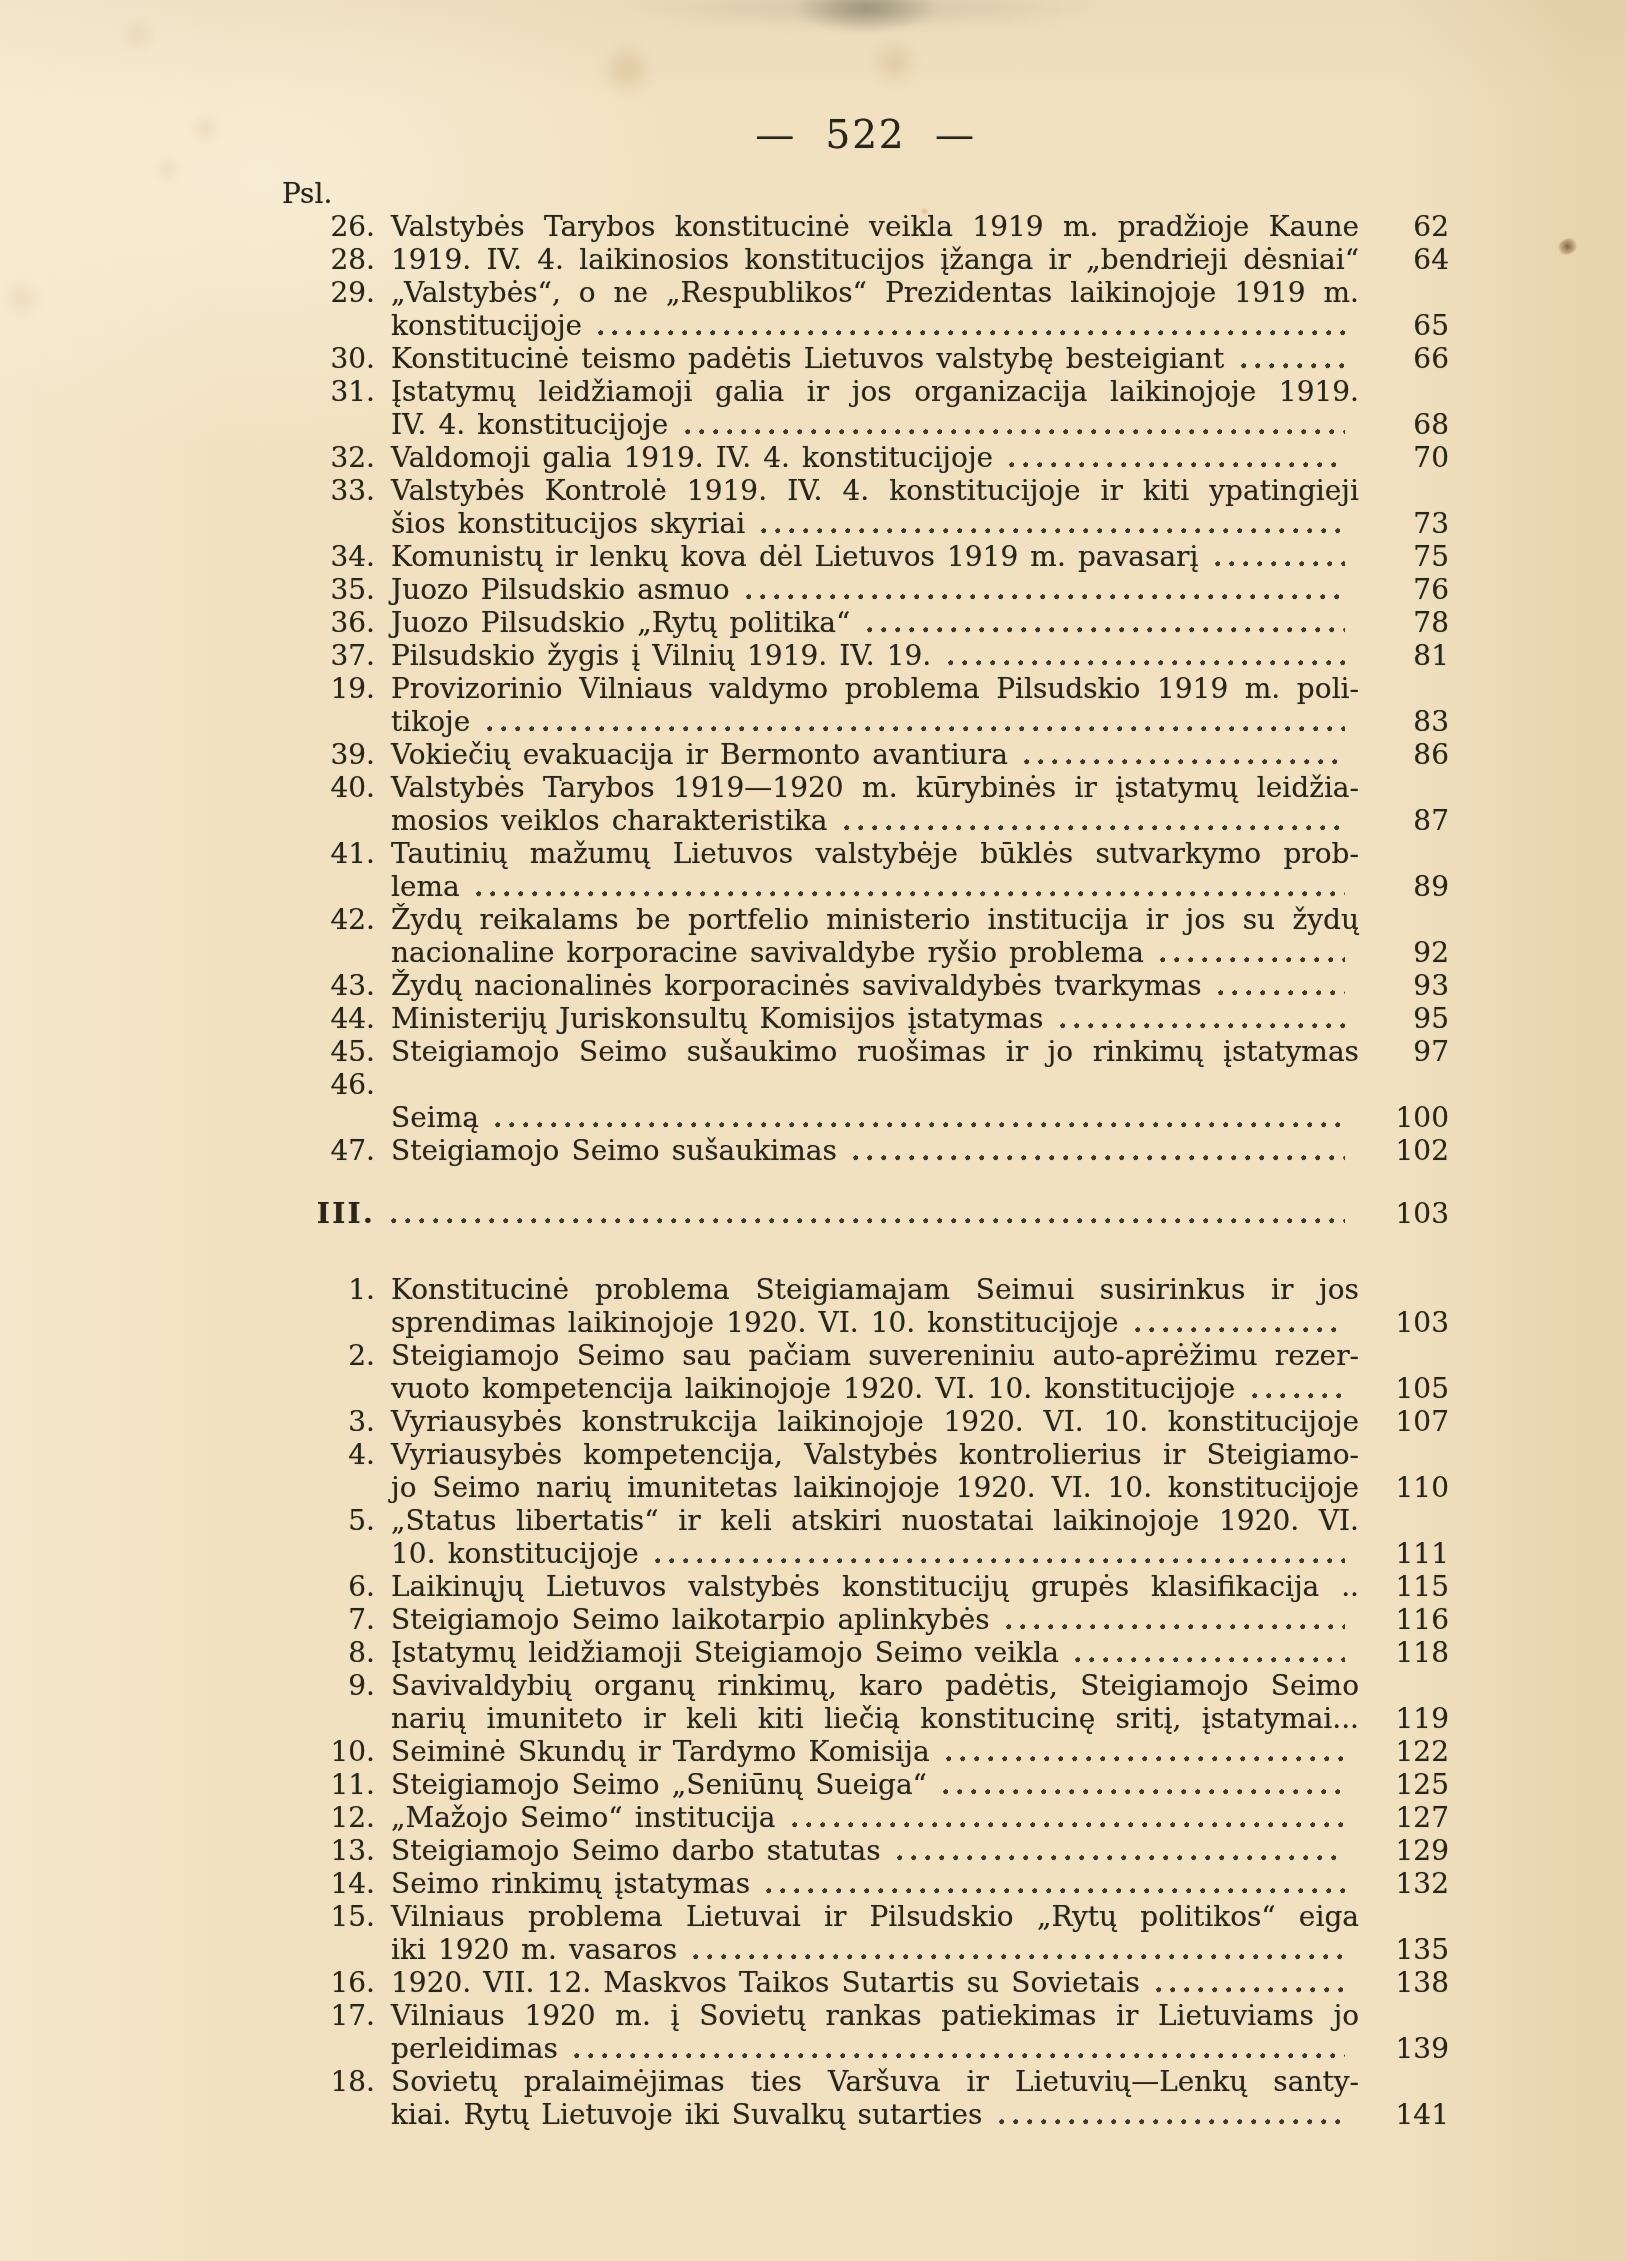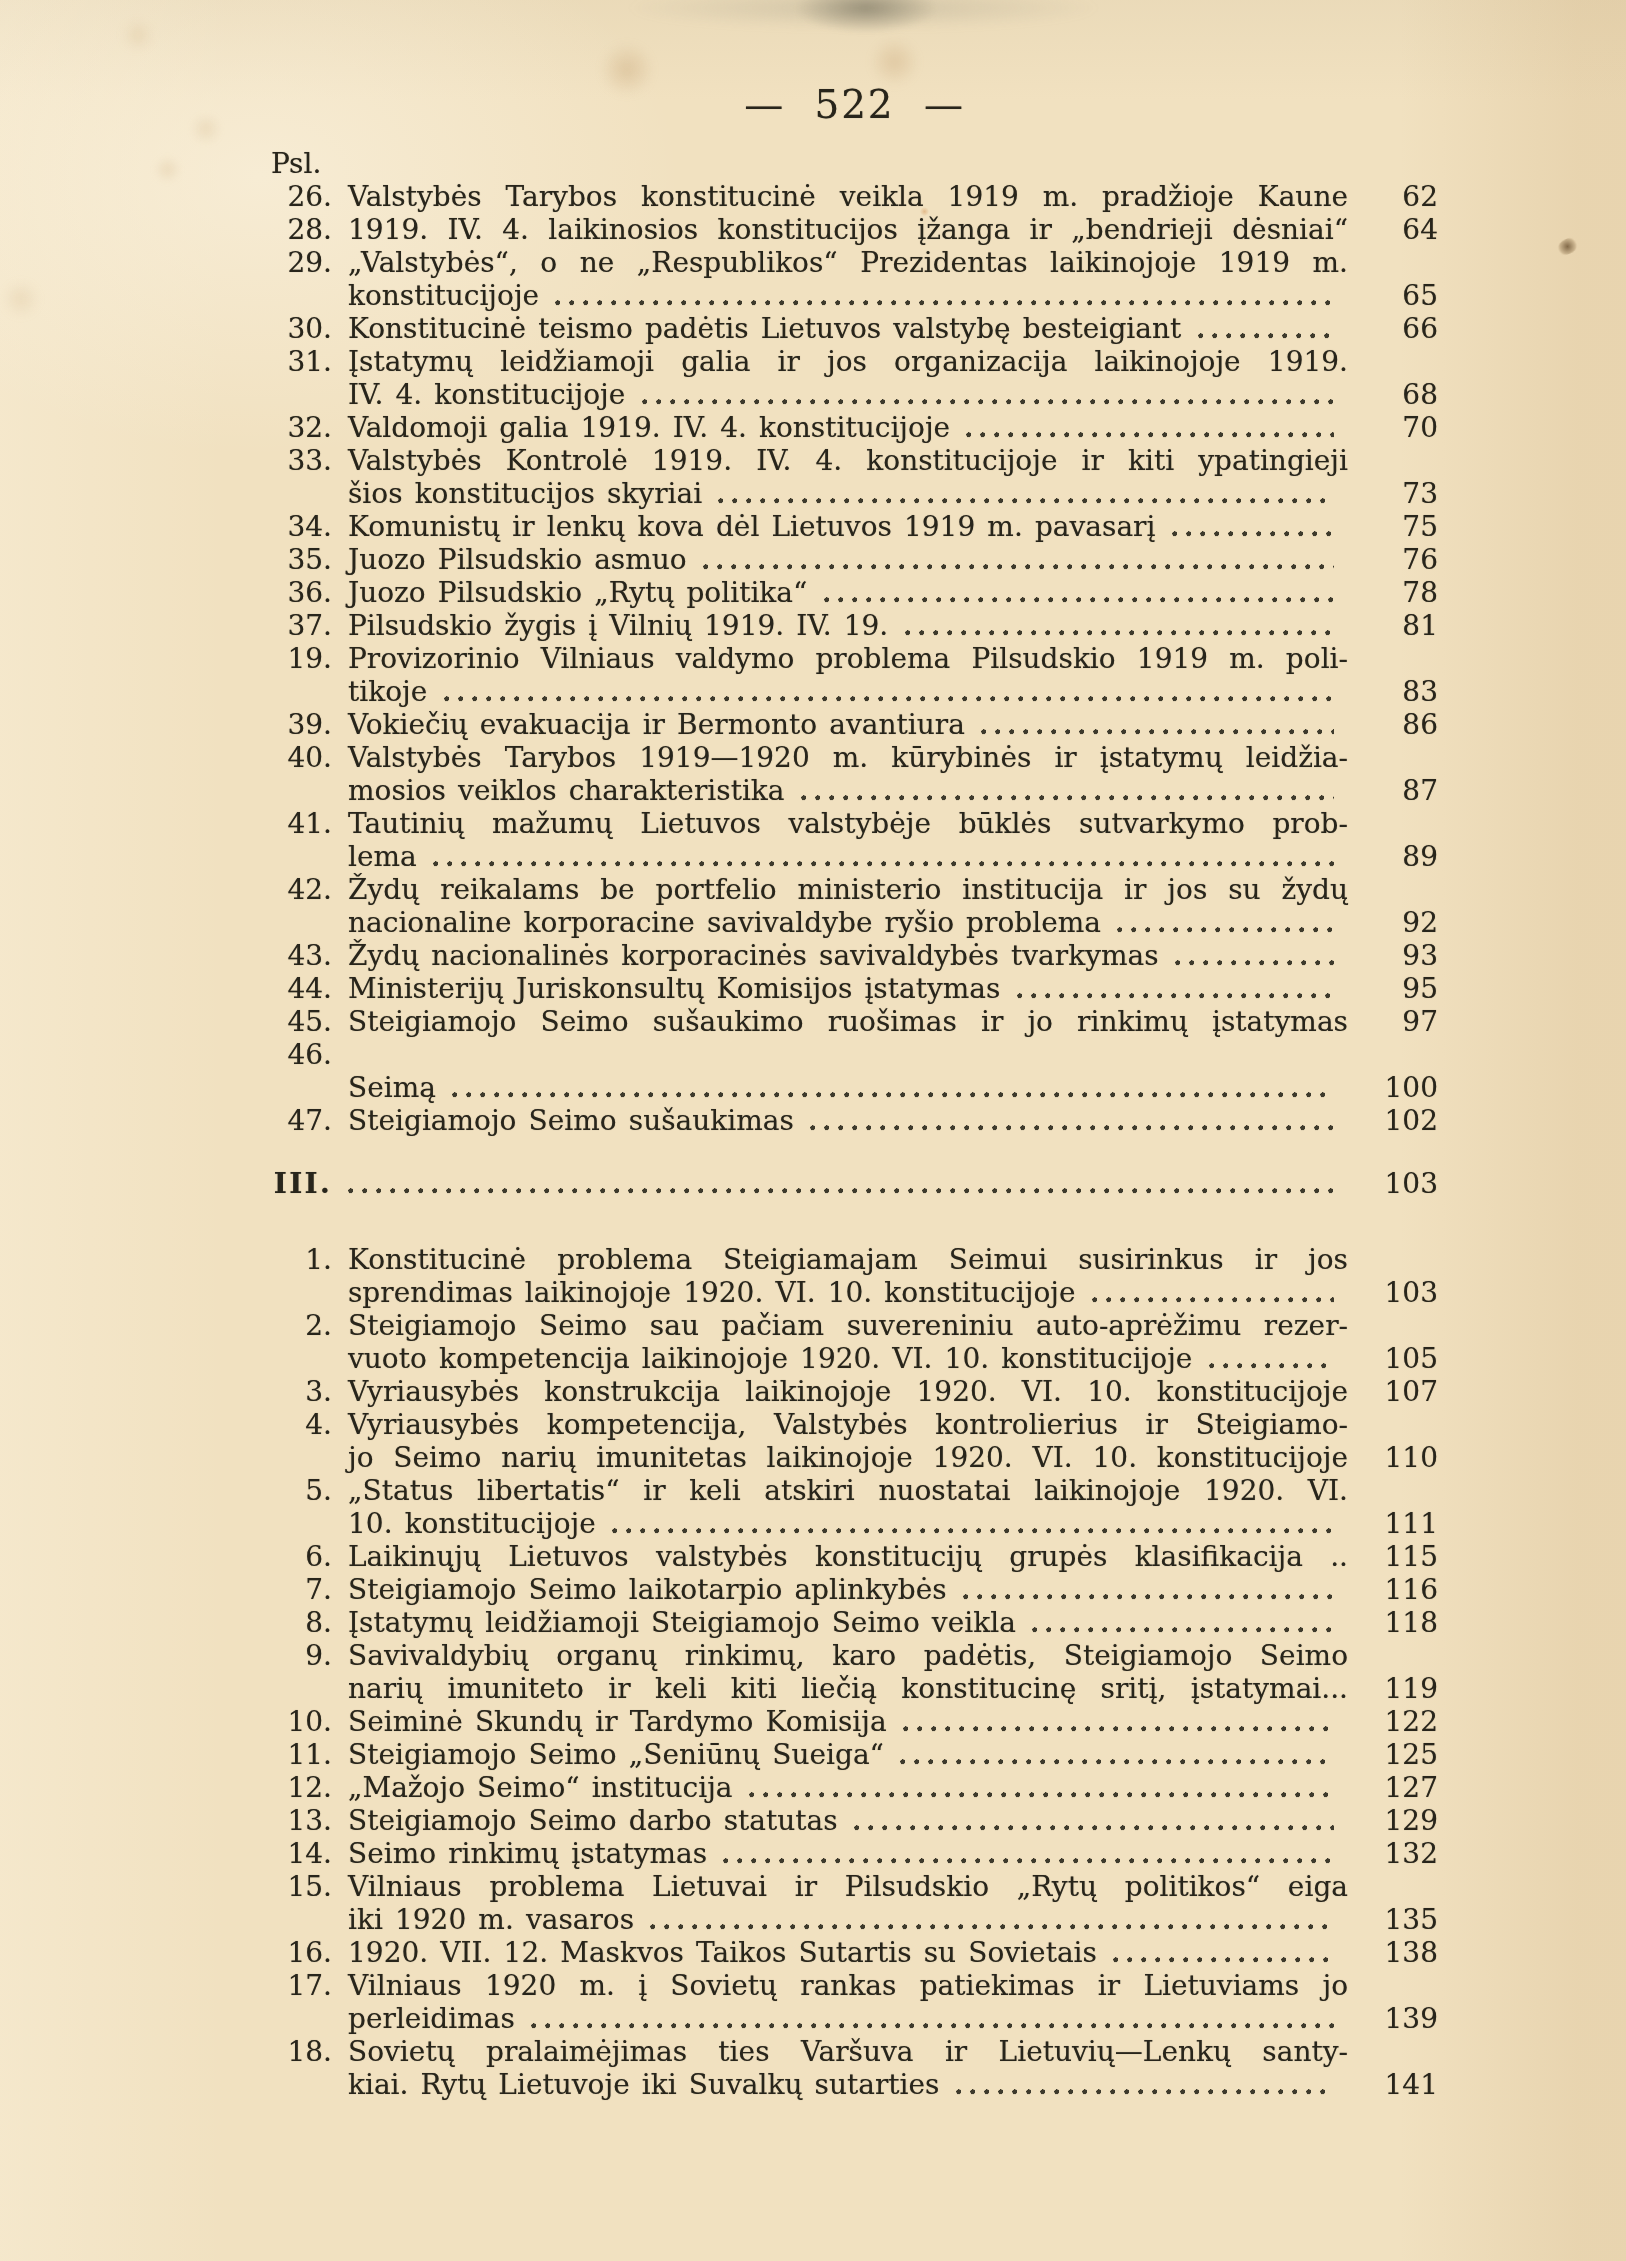--- a/index.html
+++ b/index.html
@@ -12,39 +12,39 @@
     background:
       radial-gradient(ellipse 678px 452px at 16% 7%, rgba(253,247,232,0.50), rgba(253,247,232,0) 62%),
       linear-gradient(to right, rgba(255,249,234,0.28), rgba(255,249,234,0) 14%, rgba(255,249,234,0) 86%, rgba(186,146,88,0.16) 97%),
       linear-gradient(to bottom, rgba(196,178,142,0.14), rgba(196,178,142,0) 4%, rgba(196,178,142,0) 91%, rgba(203,168,110,0.15)),
       #f1e1c0;
     font-family:"DejaVu Serif","Liberation Serif",serif;
     color:#28251b;
   }
   .content{
     position:absolute;
-    left:271px; top:0;
+    left:282px; top:0;
     width:1167px;
-    padding-top:84px;
+    padding-top:114px;
   }
   .ink{ text-shadow:0 0 0.9px rgba(42,38,26,0.45); }
   .pageno{
     text-align:center;
     font-size:39px;
     line-height:42px;
     letter-spacing:1.8px;
     word-spacing:15.4px;
   }
   .psl{
     text-align:left;
     font-size:28px;
     line-height:33px;
     margin-top:21px;
   }
-  .toc{ font-size:28px; }
+  .toc{ font-size:28px;margin-left:32px; }
   .row{
     display:flex;
     align-items:flex-end;
     min-height:33px;
     position:relative;
   }
   .row span{ line-height:33px; }
   .num{
     flex:none;
     width:61px;

